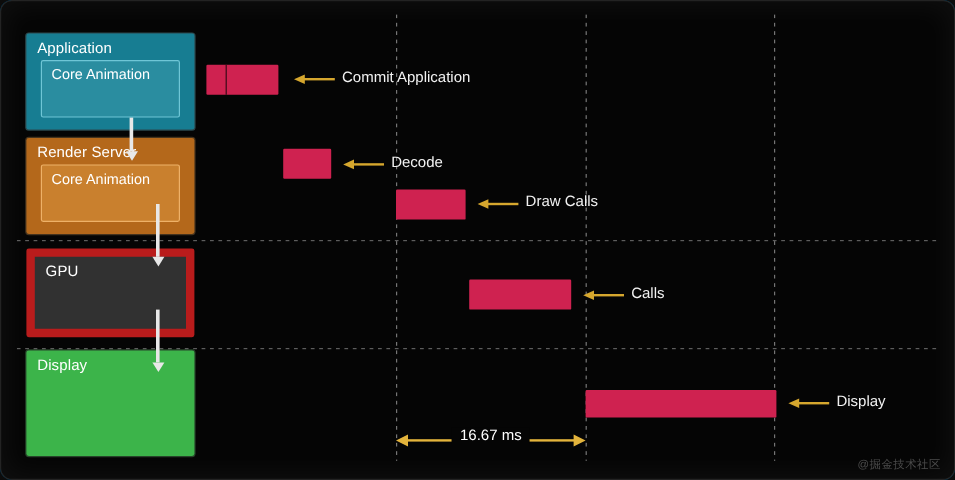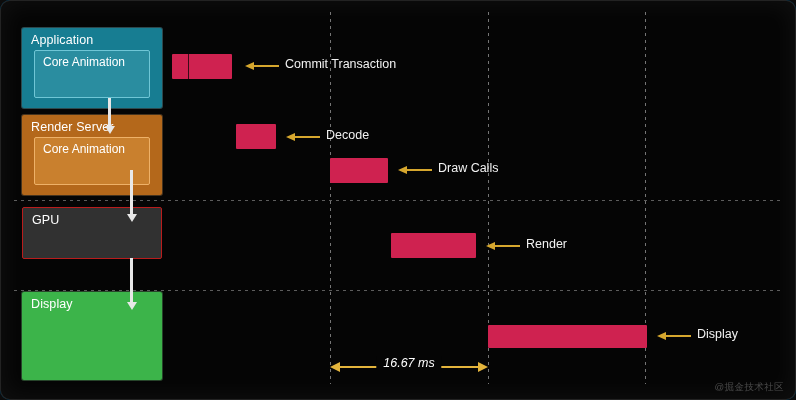--- a/index.html
+++ b/index.html
@@ -82,22 +82,22 @@
   #box-app{ left:22px; top:28px; width:140px; height:80px;
     background:#177d92; box-shadow:0 0 0 1px rgba(120,200,215,0.35);}
   #inner-app{ left:12px; top:22px; width:116px; height:48px;
     background:#2a8da0; border:1px solid #6fc6d6;}
 
   #box-render{ left:22px; top:115px; width:140px; height:80px;
     background:#b4681b; box-shadow:0 0 0 1px rgba(220,160,90,0.30);}
   #inner-render{ left:12px; top:22px; width:116px; height:48px;
     background:#c9802e; border:1px solid #eeb168;}
 
-  #box-gpu{ left:22px; top:207px; width:140px; height:52px;
-    background:#313131; border:1px solid #b91c1c;}
+  #box-gpu{ left:22px; top:207px; width:140px; height:74px;
+    background:#313131; border:7px solid #b91c1c;}
 
   #box-display{ left:22px; top:292px; width:140px; height:88px;
     background:#3cb44a; box-shadow:0 0 0 1px rgba(120,215,130,0.30);}
 
   
   .flow{
     position:absolute;
     z-index:8;
   }
   .flow .shaft{
@@ -156,21 +156,20 @@
     font-size:12.5px;
     color:#f2f2f2;
     white-space:nowrap;
   }
 
   
   #measure{
     position:absolute;
     z-index:12;
     height:14px;
-    font-style:italic;
   }
   #measure .mline{
     position:absolute;
     left:9px;right:9px;top:6px;
     height:1.5px;
     background:#e3b43c;
   }
   #measure .mtipL{
     position:absolute;left:0;top:2px;
     width:0;height:0;
@@ -257,39 +256,39 @@
 
     <div class="bar split" style="left:172px; top:54px; width:60px; height:25px;"></div>
     <div class="bar" style="left:236px; top:124px; width:40px; height:25px;"></div>
     <div class="bar" style="left:330px; top:158px; width:58px; height:25px;"></div>
     <div class="bar" style="left:391px; top:233px; width:85px; height:25px;"></div>
     <div class="bar" style="left:488px; top:325px; width:159px; height:23px;"></div>
 
     <div class="ann" style="left:245px; top:60px; width:130px;">
       <div class="tip"></div>
       <div class="line" style="width:26px;"></div>
-      <div class="lbl" style="left:40px;">Commit Transaction</div>
+      <div class="lbl" style="left:40px;">Commit Application</div>
     </div>
 
     <div class="ann" style="left:286px; top:131px; width:110px;">
       <div class="tip"></div>
       <div class="line" style="width:26px;"></div>
       <div class="lbl" style="left:40px;">Decode</div>
     </div>
 
     <div class="ann" style="left:398px; top:164px; width:120px;">
       <div class="tip"></div>
       <div class="line" style="width:26px;"></div>
       <div class="lbl" style="left:40px;">Draw Calls</div>
     </div>
 
     <div class="ann" style="left:486px; top:240px; width:110px;">
       <div class="tip"></div>
       <div class="line" style="width:26px;"></div>
-      <div class="lbl" style="left:40px;">Render</div>
+      <div class="lbl" style="left:40px;">Calls</div>
     </div>
 
     <div class="ann" style="left:657px; top:330px; width:110px;">
       <div class="tip"></div>
       <div class="line" style="width:26px;"></div>
       <div class="lbl" style="left:40px;">Display</div>
     </div>
 
     <div id="measure" style="left:330px; top:360px; width:158px;">
       <div class="mtipL"></div>

